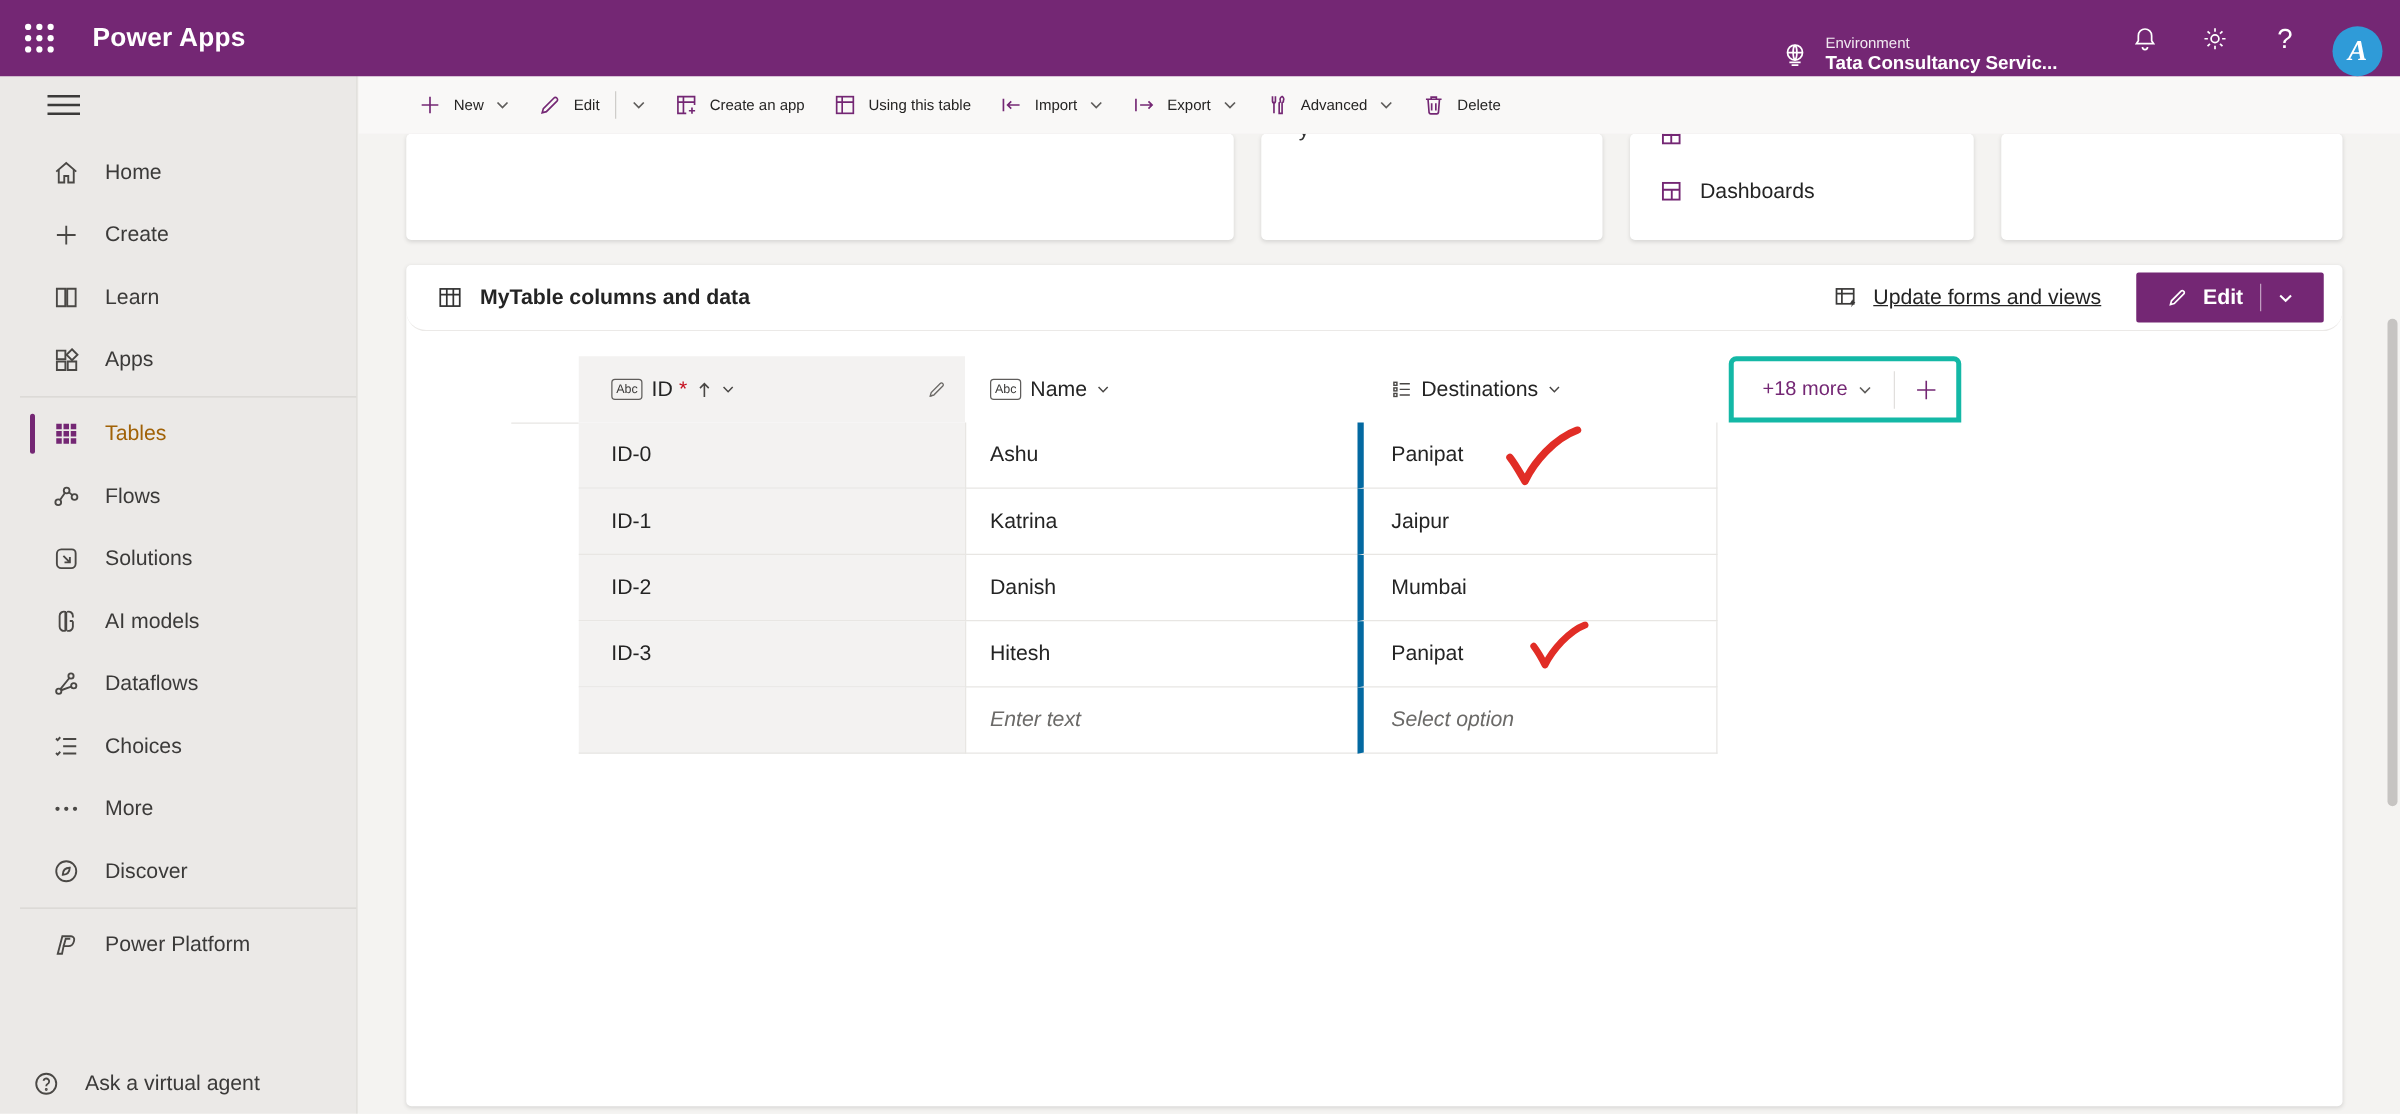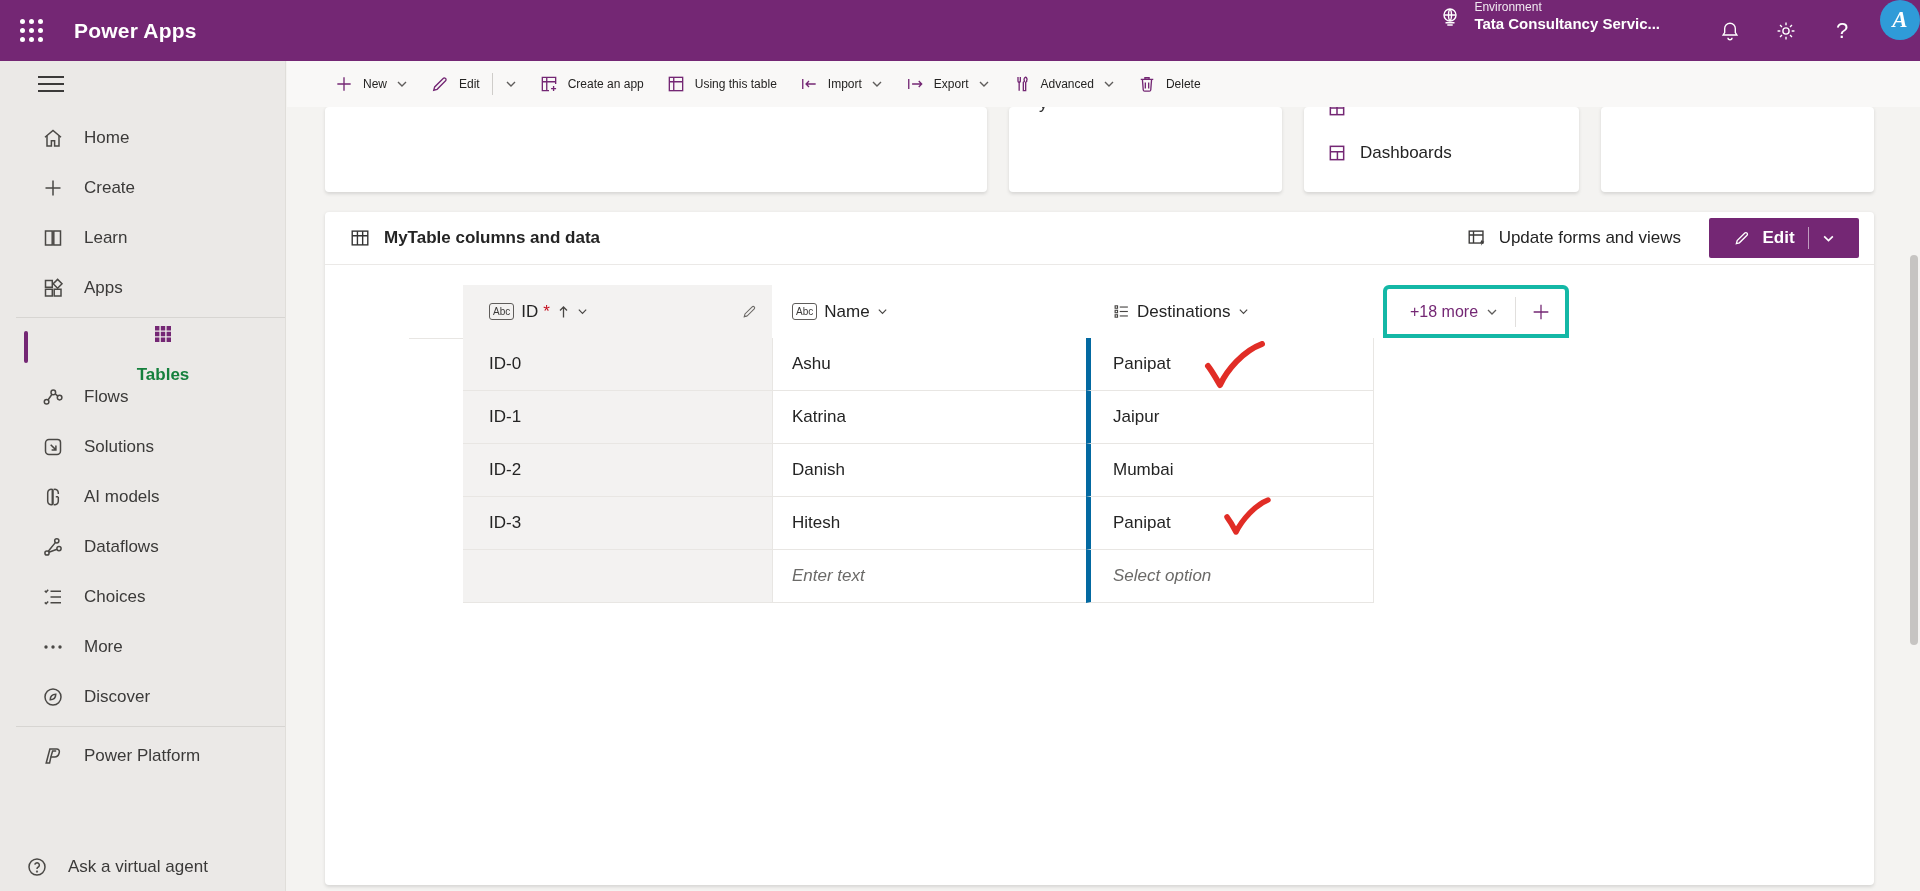--- a/index.html
+++ b/index.html
@@ -5,37 +5,37 @@
   * { margin:0; padding:0; box-sizing:border-box; }
   html,body { width:1920px; height:891px; overflow:hidden; }
   body { font-family:"Liberation Sans", sans-serif; background:#f4f3f1; position:relative; color:#242424; }
 
   
   .topbar { position:absolute; top:0; left:0; right:0; height:61px; background:#742774; display:flex; align-items:center; color:#fff; z-index:50; }
   .waffle-btn { width:62px; height:61px; display:flex; align-items:center; justify-content:center; cursor:pointer; }
   .waffle { display:grid; grid-template-columns:repeat(3,5px); grid-template-rows:repeat(3,5px); gap:4px; }
   .waffle i { width:5px; height:5px; border-radius:50%; background:#fff; }
   .app-title { font-size:21px; font-weight:700; letter-spacing:.2px; margin-left:12px; }
-  .topbar-right { margin-left:auto; display:flex; align-items:flex-start; }
+  .topbar-right { margin-left:auto; display:flex; align-items:flex-end; padding-right:14px; }
   .env-block { display:flex; align-items:center; gap:12px; margin-right:42px; cursor:pointer; }
   .env-text { display:flex; flex-direction:column; line-height:1.25; }
   .env-label { font-size:12px; opacity:.9; }
   .env-name { font-size:15px; font-weight:700; max-width:215px; white-space:nowrap; }
   .tb-iconbtn { width:56px; height:61px; display:flex; align-items:center; justify-content:center; cursor:pointer; }
   .avatar { width:40px; height:40px; border-radius:50%; background:#2f9bd8; display:flex; align-items:center; justify-content:center; font-size:23px; font-weight:700; font-family:"Liberation Serif", serif; font-style:italic; color:#fff; margin-left:10px; cursor:pointer; }
 
   
   .sidebar { position:absolute; top:61px; left:0; width:286px; bottom:0; background:#ebe9e7; border-right:1px solid #e0deda;padding-left:16px; }
   .hamburger-row { height:46px; display:flex; align-items:center; padding-left:22px; }
   .hamburger { width:26px; cursor:pointer; }
   .hamburger i { display:block; height:2px; background:#3b3a39; margin:5px 0; }
   .nav { padding-top:6px; }
   .side-item { position:relative; height:50px; display:flex; align-items:center; padding-left:25px; gap:19px; font-size:17px; color:#3b3a39; cursor:pointer; }
   .side-item .sicon { width:24px; height:24px; flex:0 0 24px; color:#4a4845; }
-  .side-item.selected { color:#15803d; font-weight:700;flex-direction:column; }
+  .side-item.selected { color:#a16207; font-weight:400; }
   .side-item.selected .sicon { color:#742774; }
   .side-item.selected::before { content:''; position:absolute; left:8px; top:9px; bottom:9px; width:4px; border-radius:2px; background:#742774; }
   .side-divider { height:1px; background:#d7d5d2; margin:4px 0; }
   .ask-row { position:absolute; bottom:0; left:0; right:0; height:48px; display:flex; align-items:center; padding-left:25px; gap:19px; font-size:17px; color:#3b3a39; cursor:pointer; }
   .ask-row .sicon { width:24px; height:24px; color:#4a4845; }
 
   
   .toolbar { position:absolute; left:287px; top:61px; right:0; height:46px; background:#f9f8f7; display:flex; align-items:center; padding-left:36px; font-size:12px; color:#252423; }
   .tb-btn { display:flex; align-items:center; gap:9px; height:38px; padding:0 11px; cursor:pointer; border-radius:2px; white-space:nowrap; }
   .tb-ico { color:#742774; display:flex; }
@@ -45,25 +45,25 @@
   
   .content { position:absolute; left:287px; top:107px; right:0; bottom:0; background:#f4f3f1; overflow:hidden; }
   .card { position:absolute; top:0; height:85px; background:#fff; border-radius:4px; box-shadow:0 1.2px 3.6px rgba(0,0,0,.12); overflow:hidden; }
   .clip-frag { position:absolute; top:-13px; left:30px; font-size:17px; color:#333; }
   .clip-icon { position:absolute; top:-9px; left:23px; color:#742774; }
   .dash-row { position:absolute; left:23px; top:36px; display:flex; align-items:center; gap:13px; font-size:17px; color:#242424; cursor:pointer; }
   .dash-row .dico { color:#742774; display:flex; }
 
   
   .mytable-card { position:absolute; left:38px; top:105px; width:1549px; height:673px; background:#fff; border-radius:4px; box-shadow:0 1.2px 3.6px rgba(0,0,0,.12); }
-  .mt-head { height:53px; display:flex; align-items:center; padding:0 15px 0 24px; border-bottom:1px solid #ebe9e7; }
+  .mt-head { height:53px; display:flex; align-items:center; padding:0 15px 0 24px; border-bottom:1px solid #ebe9e7;border-radius:16px; }
   .mt-title-ico { color:#333; display:flex; margin-right:13px; }
   .mt-title { font-size:17px; font-weight:700; color:#242424; }
   .mt-actions { margin-left:auto; display:flex; align-items:center; }
-  .upd-btn { display:flex; align-items:center; gap:11px; font-size:17px; color:#242424; margin-right:20px; cursor:pointer; padding:6px 8px; }
+  .upd-btn { display:flex; align-items:center; gap:11px; font-size:17px; color:#242424; margin-right:20px; cursor:pointer; padding:6px 8px;text-decoration:underline; }
   .upd-btn .uico { color:#3b3a39; display:flex; }
   .edit-btn { width:150px; height:40px; background:#742774; border-radius:2px; display:flex; align-items:center; justify-content:center; gap:11px; color:#fff; font-size:17px; font-weight:700; cursor:pointer; }
   .edit-btn .vsep { width:1px; height:22px; background:rgba(255,255,255,.55); margin:0 2px; }
 
   
   .tablewrap { position:absolute; left:138px; top:73px; }
   .trow { display:flex; }
   .cell { height:53px; display:flex; align-items:center; font-size:17px; color:#242424; border-bottom:1px solid #e8e6e3; }
   .c-id   { width:309px; background:#f3f2f1; padding:0 14px 0 26px; }
   .c-name { width:314px; padding-left:19px; border-left:1px solid #e8e6e3; }

